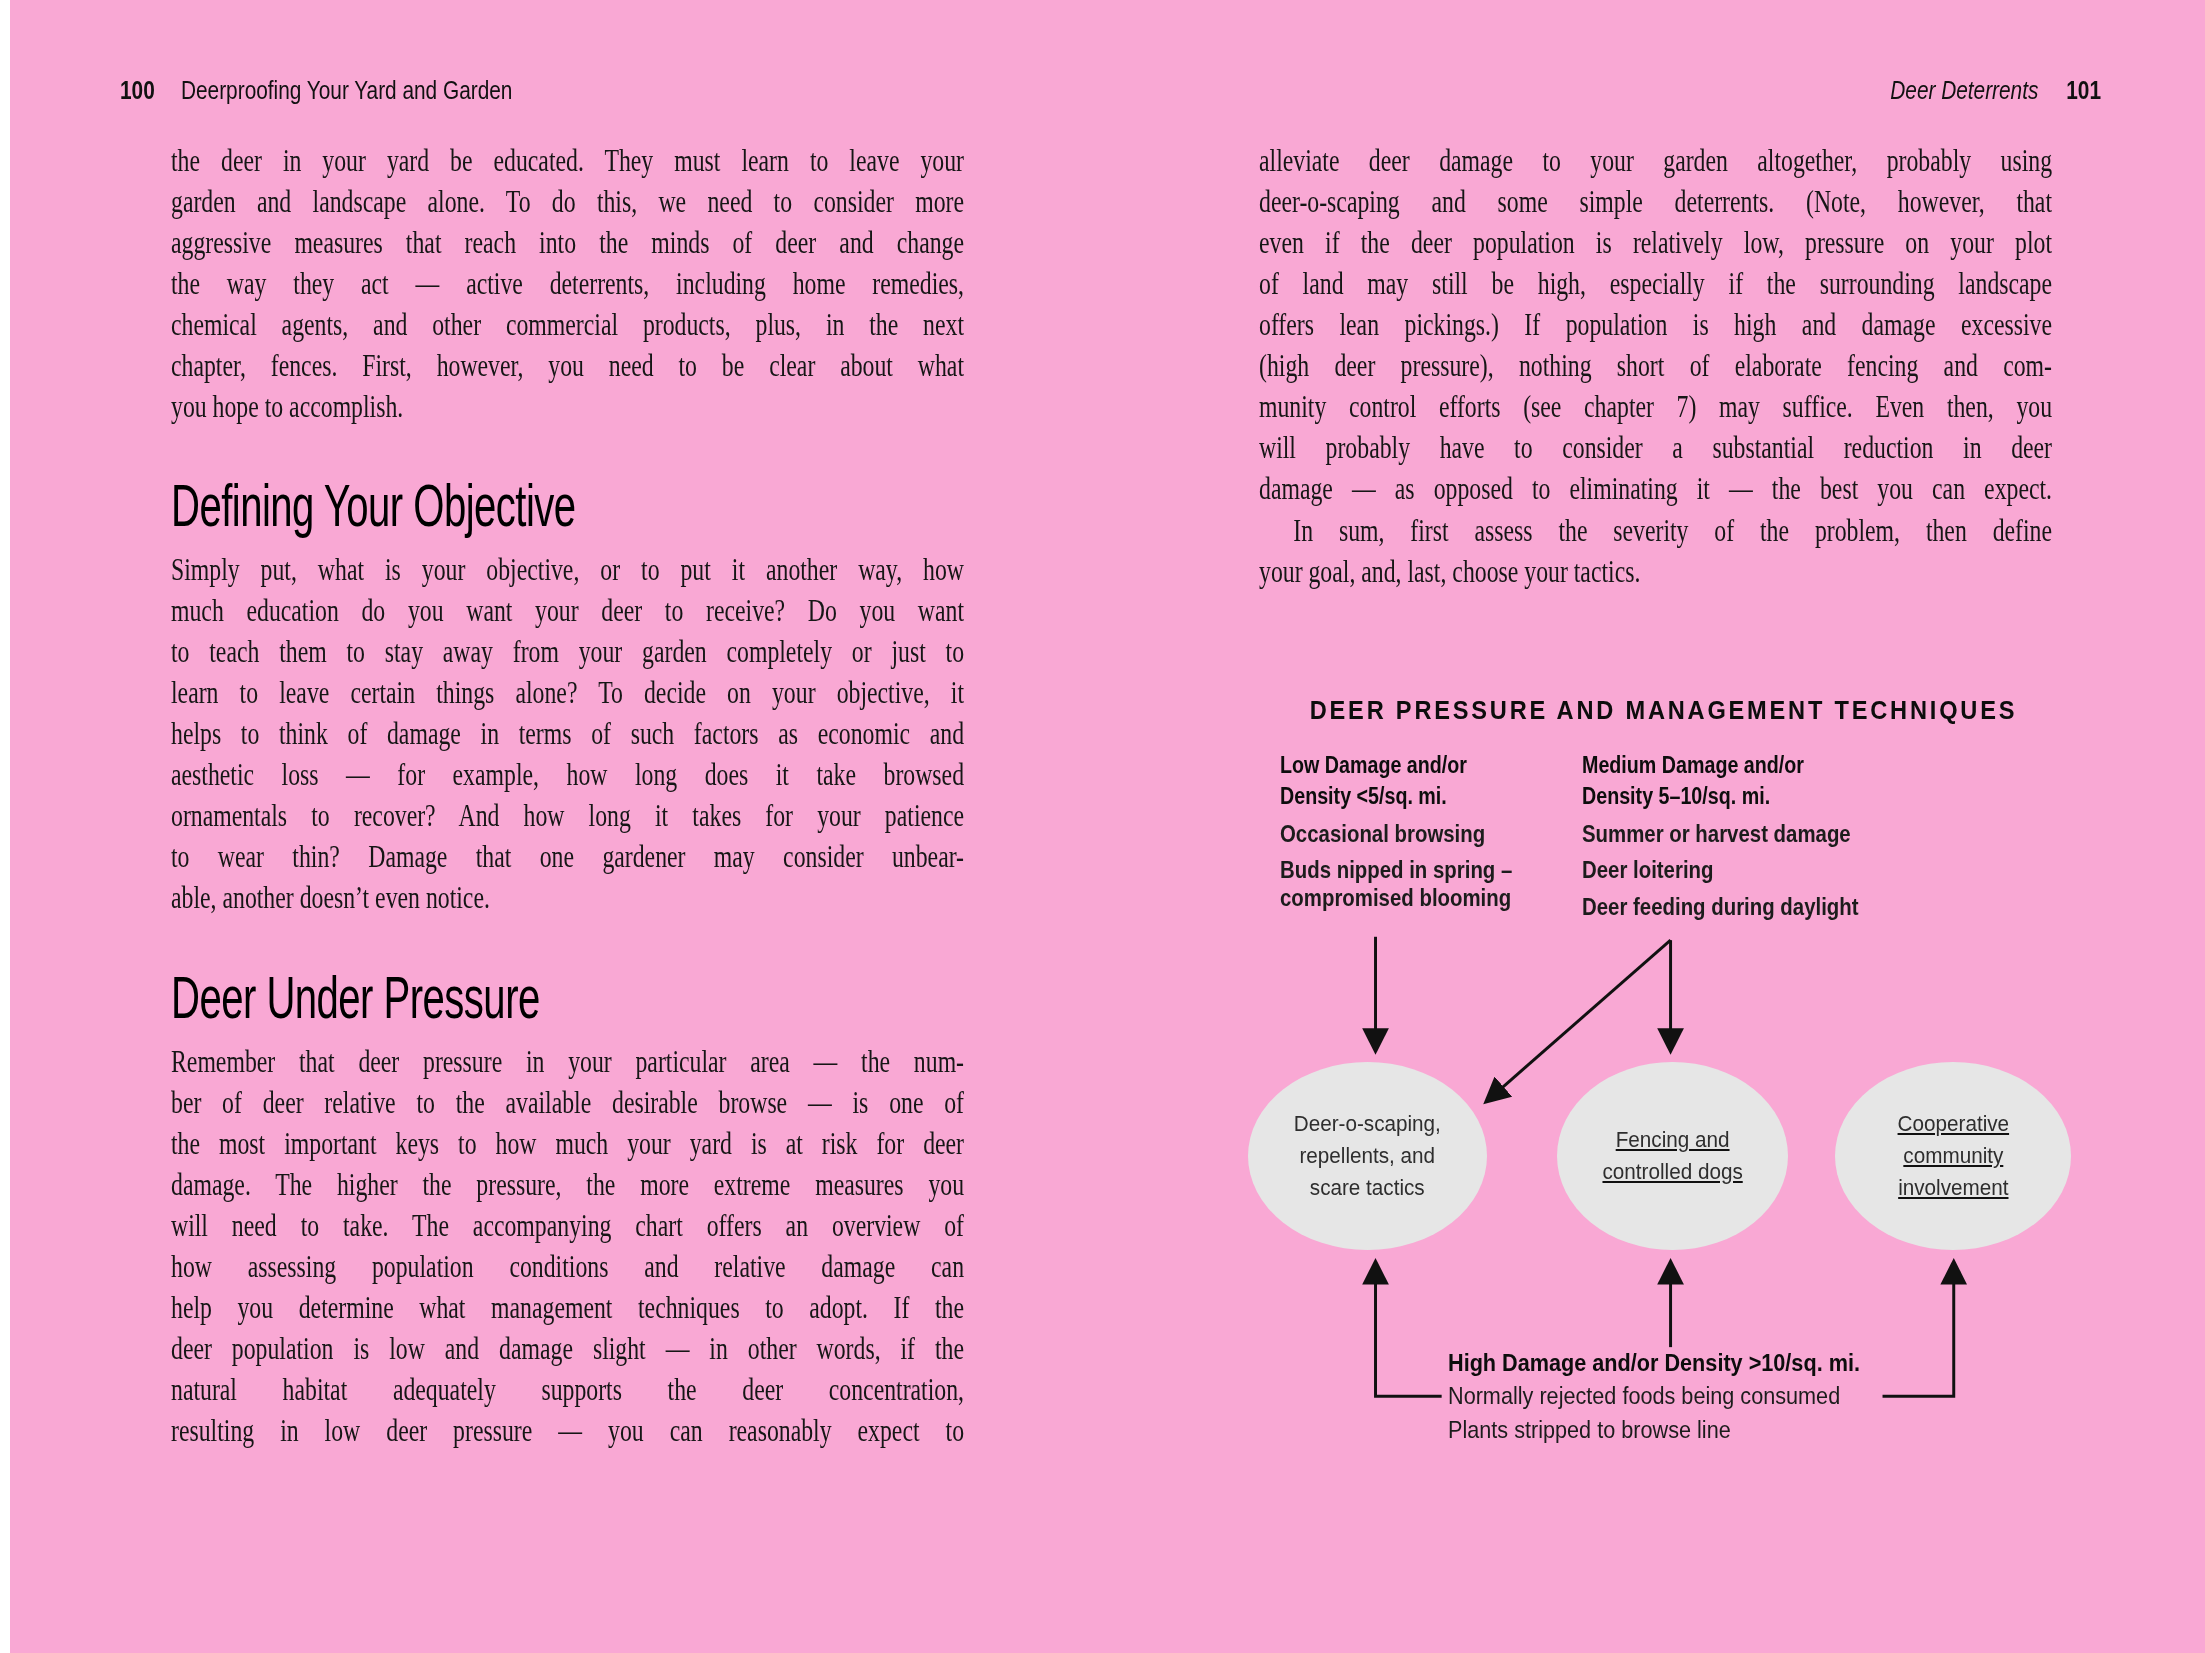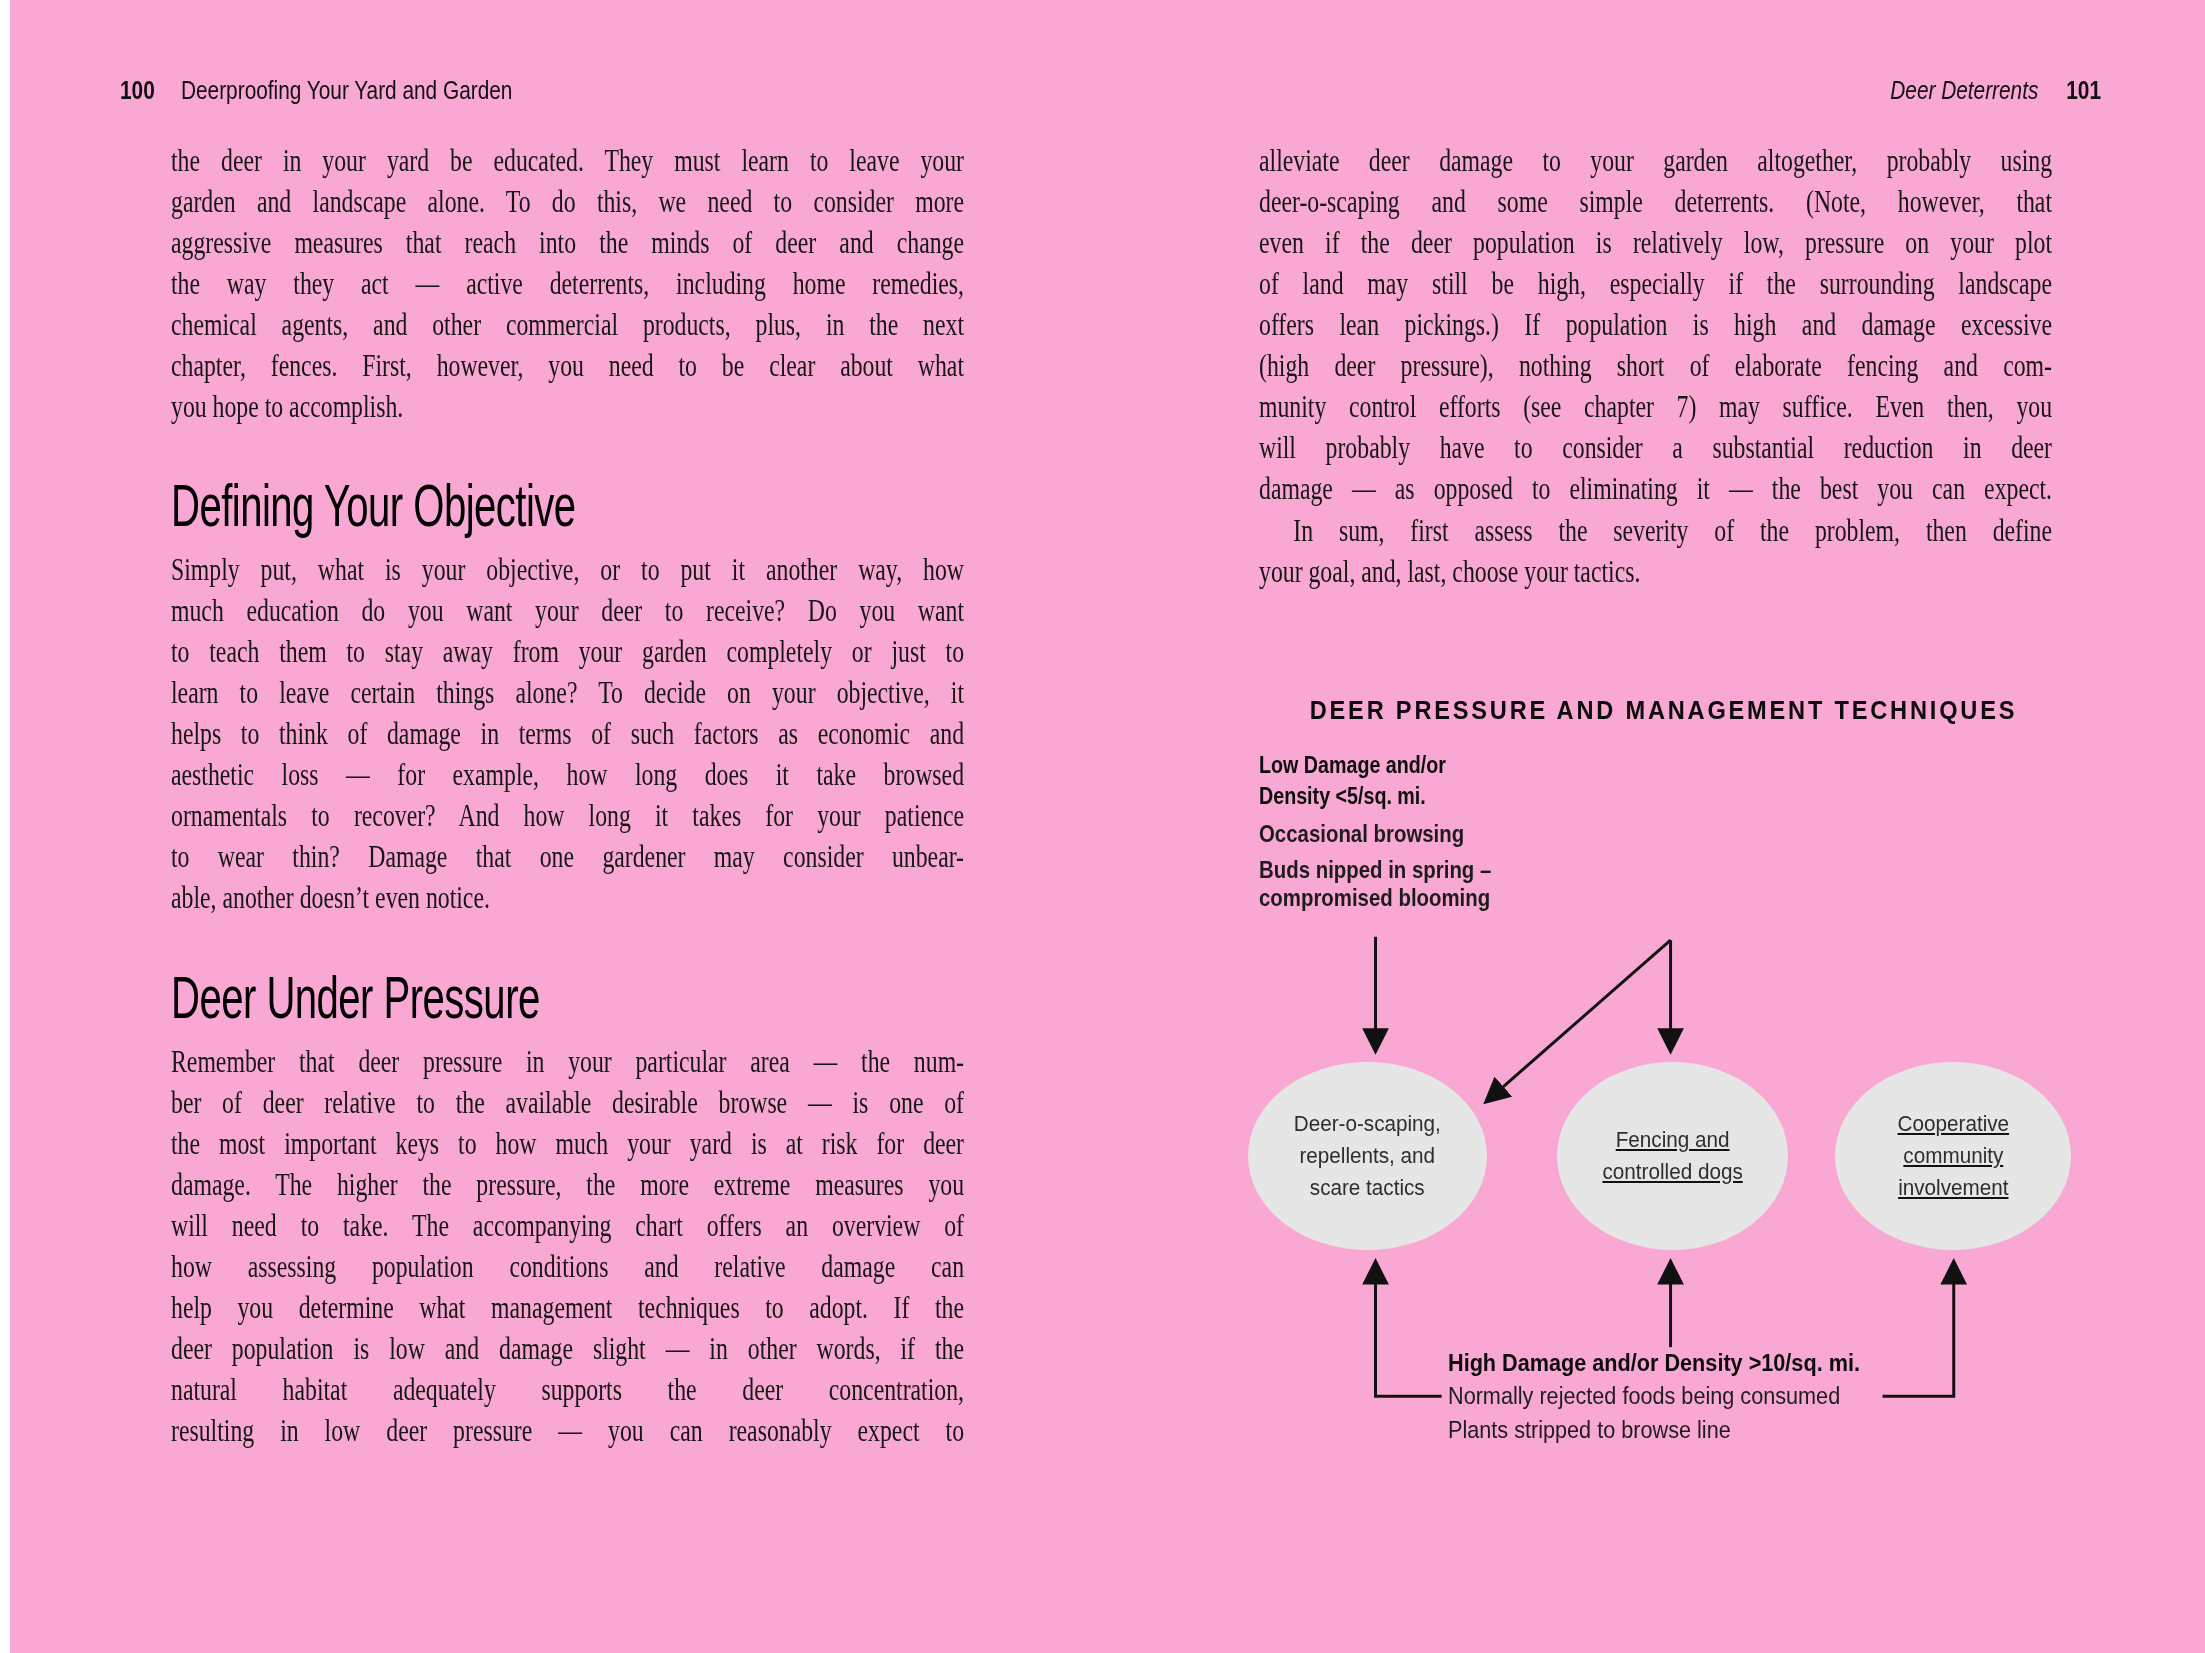--- a/index.html
+++ b/index.html
@@ -30,21 +30,21 @@
         font-size:59px;font-weight:400;letter-spacing:-0.8px;color:#000;
         transform:scaleX(.68);transform-origin:0 0;white-space:nowrap;}
 
   
   .diagram{position:absolute;left:1238px;top:696px;width:857px;height:780px;
            font-family:"Liberation Sans",sans-serif;color:#111;}
   .dg-title{position:absolute;left:0;top:0;width:831px;text-align:center;
             font-size:25.4px;font-weight:700;letter-spacing:3px;
             transform:scaleX(.93);transform-origin:50% 0;white-space:nowrap;color:#0d0d0d;}
   .dg-col{position:absolute;top:53px;}
-  .dg-col.low{left:11px;}
+  .dg-col.low{left:32px;}
   .dg-col.medium{left:334px;}
   .dg-heading{font-size:24.6px;font-weight:700;line-height:31px;white-space:pre-line;
               transform:scaleX(.8);transform-origin:0 0;color:#0d0d0d;}
   .dg-items{margin-top:5.1px;font-weight:bold;}
   .dg-items .item{font-size:24px;line-height:28px;margin-top:8.5px;white-space:pre-line;
                   transform:scaleX(.85);transform-origin:0 0;color:#1c1c1c;}
   .arrows{position:absolute;left:0;top:0;width:857px;height:780px;}
   .arrows path{stroke:var(--ink,#111);stroke-width:3.5;fill:none;}
   .arrows .ah{fill:var(--ink,#111);stroke:none;}
   .bubble{position:absolute;border-radius:50%;background:var(--bubble-fill,#e6e6e6);
@@ -141,20 +141,28 @@
     <div class="dg-title">DEER PRESSURE AND MANAGEMENT TECHNIQUES</div>
 
     <div class="dg-col low">
       <div class="dg-heading"><div>Low Damage and/or</div><div>Density &lt;5/sq. mi.</div></div>
       <div class="dg-items">
           <div class="item"><div>Occasional browsing</div></div>
           <div class="item"><div>Buds nipped in spring –</div><div>compromised blooming</div></div>
         </div>
     </div>
 
+    <div class="dg-col medium">
+      <div class="dg-heading"><div>Medium Damage and/or</div><div>Density 5–10/sq. mi.</div></div>
+      <div class="dg-items">
+          <div class="item"><div>Summer or harvest damage</div></div>
+          <div class="item"><div>Deer loitering</div></div>
+          <div class="item"><div>Deer feeding during daylight</div></div>
+        </div>
+    </div>
 
     <svg class="arrows" viewBox="0 0 1010 920" aria-hidden="true">
       <defs>
         <marker id="ah" class="ahm" markerWidth="10" markerHeight="9" refX="7.5" refY="4.5" orient="auto" markerUnits="strokeWidth">
           <path class="ah" d="M0,0 L9,4.5 L0,9 z"></path>
         </marker>
       </defs>
 
       <path d="M150,284 V418" marker-end="url(#ah)"></path>
 

